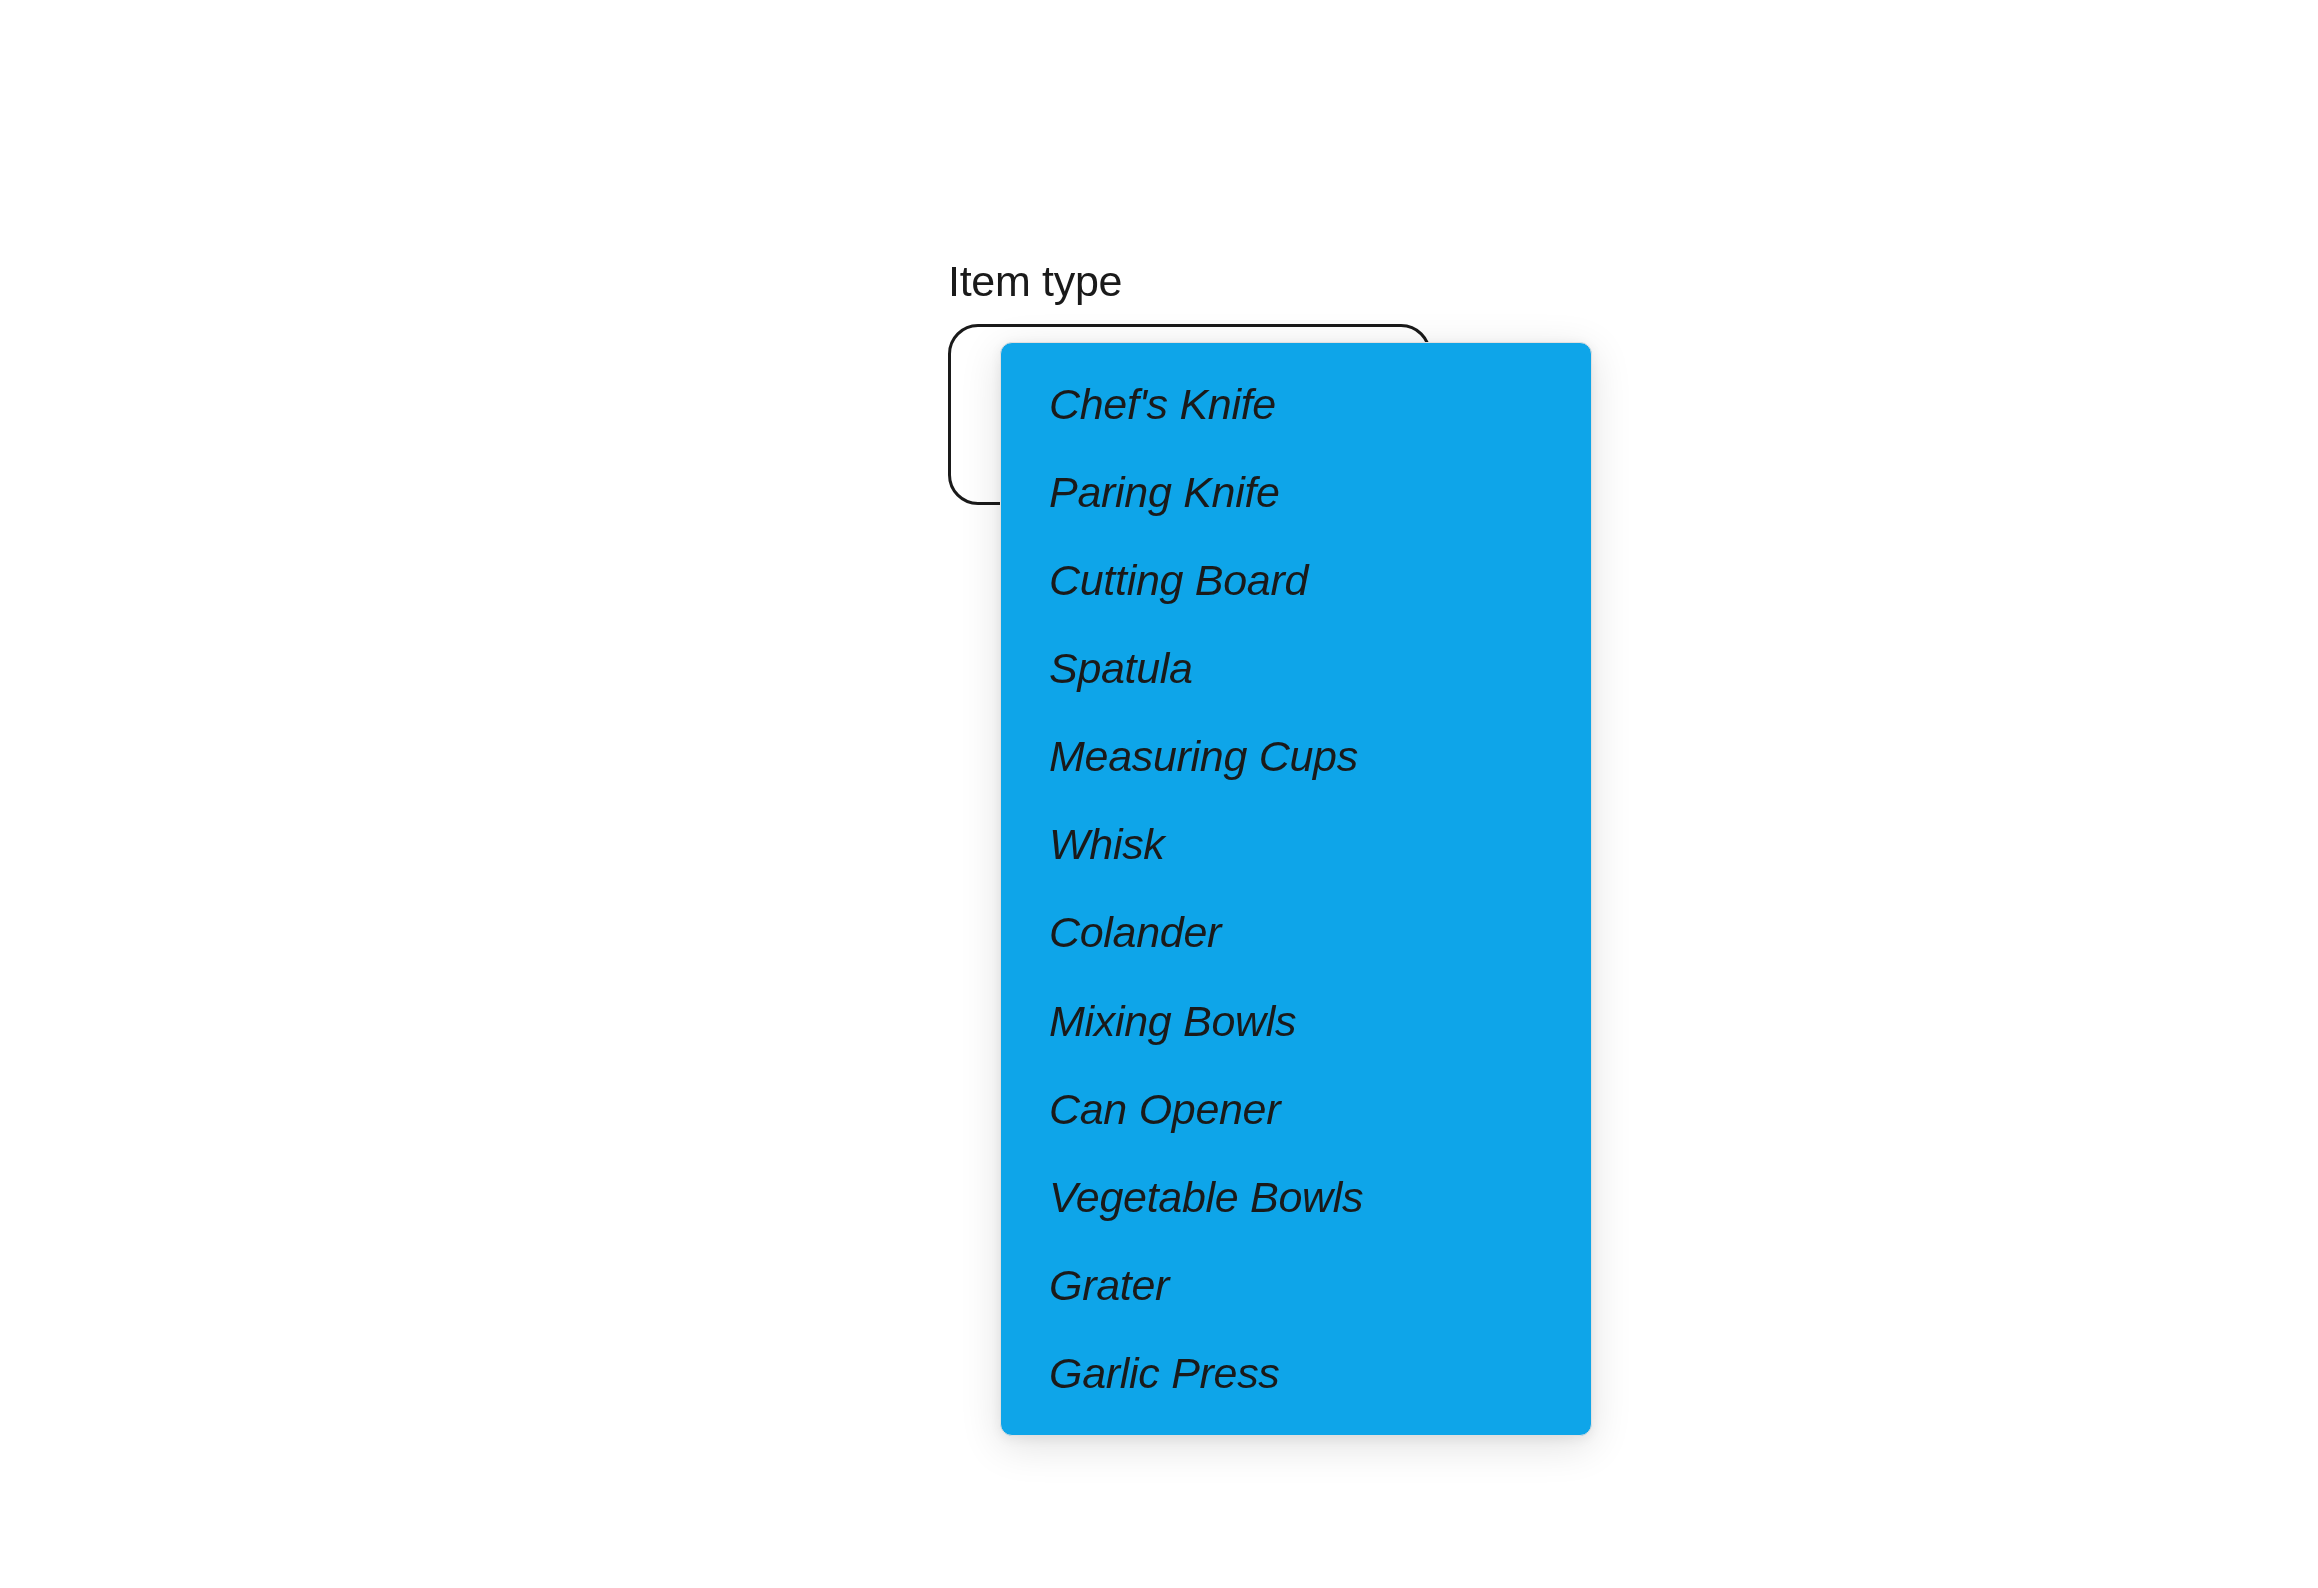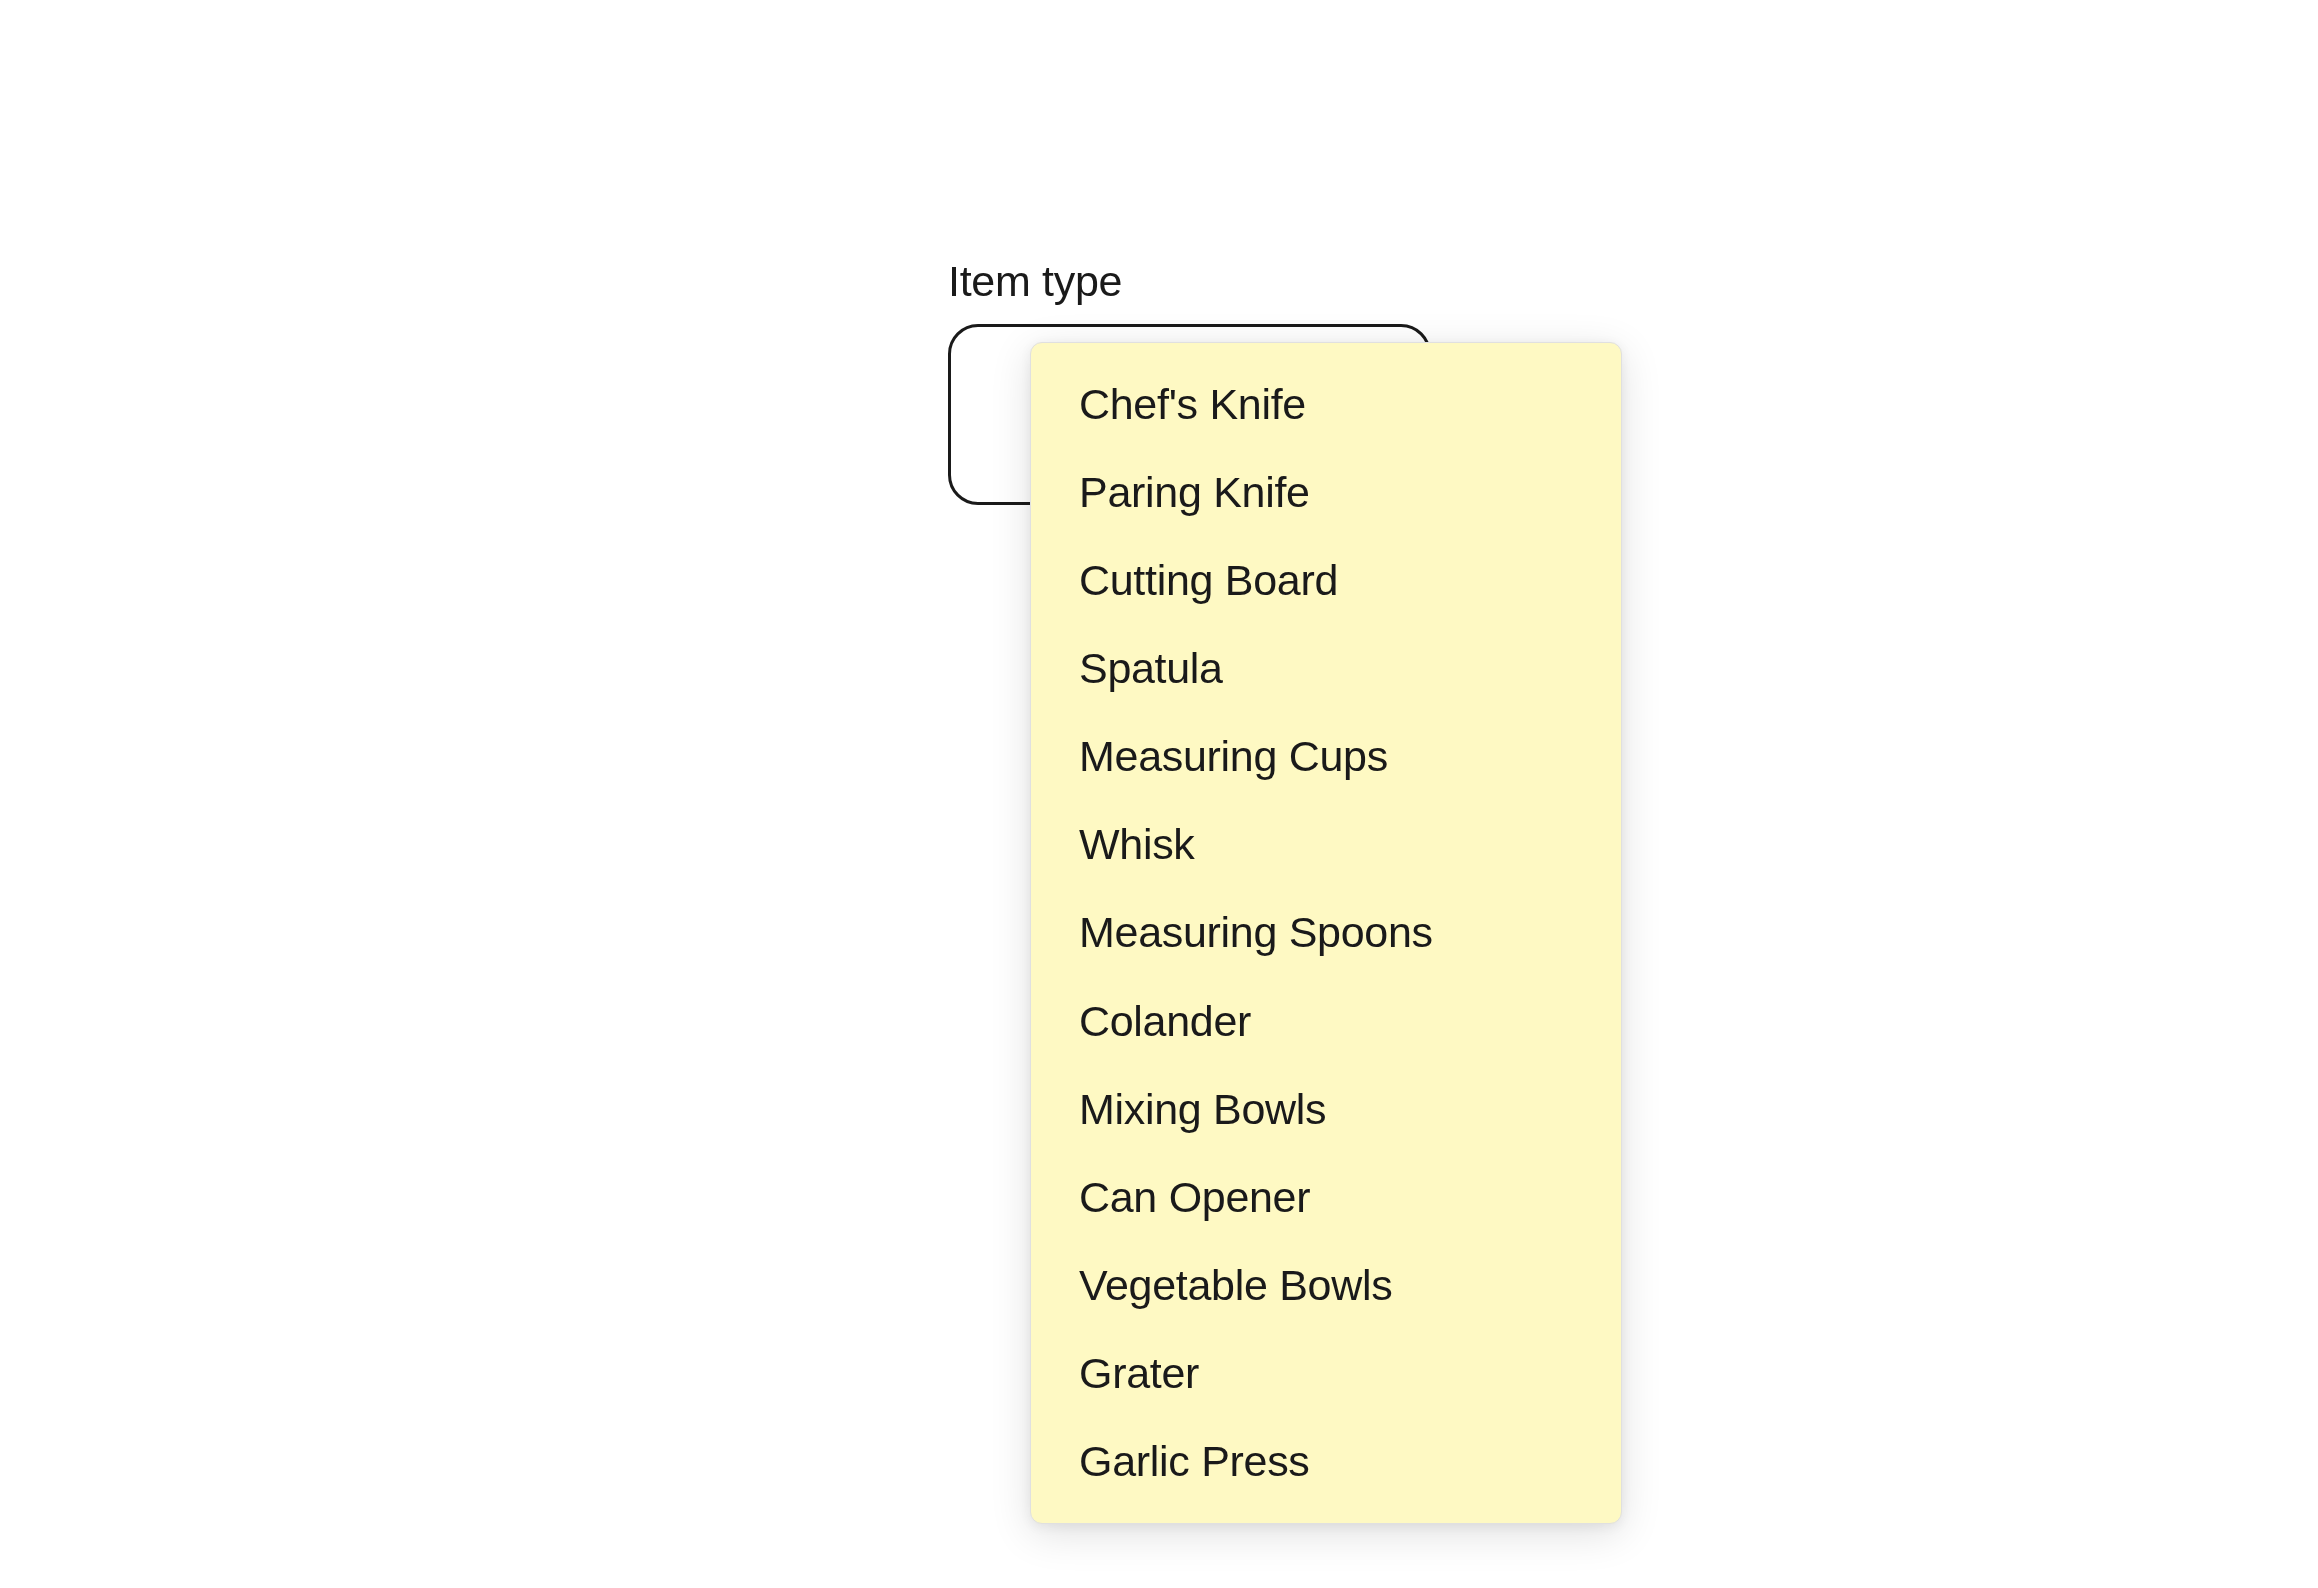--- a/index.html
+++ b/index.html
@@ -31,28 +31,29 @@
       width: 483px;
       height: 181px;
       border: 3px solid #1a1a1a;
       border-radius: 30px;
       background: #ffffff;
       position: relative;
     }
     .dropdown-panel {
       position: absolute;
       top: 18px;
-      left: 82px;
+      left: 52px;
       width: 592px;
-      background: #fef9c3;
+      background: #0ea5e9;
       border: 0.6px solid #e0e0e0;
       border-radius: 12px;
       box-shadow: 0 9.7px 42px rgba(0,0,0,0.12), 0 2.4px 12px rgba(0,0,0,0.06);
       padding: 18px 0;
       overflow: hidden;
+      font-style: italic;
     }
     .dropdown-option {
       font-size: 43px;
       color: #1a1a1a;
       font-weight: 400;
       padding: 19.3px 48px;
       line-height: 1.15;
       cursor: pointer;
       white-space: nowrap;
       letter-spacing: -0.3px;
@@ -65,21 +66,20 @@
   <div class="field-label">Item type</div>
   <div style="position: relative;">
     <div class="select-box"></div>
     <div class="dropdown-panel">
       <div class="dropdown-option">Chef's Knife</div>
       <div class="dropdown-option">Paring Knife</div>
       <div class="dropdown-option">Cutting Board</div>
       <div class="dropdown-option">Spatula</div>
       <div class="dropdown-option">Measuring Cups</div>
       <div class="dropdown-option">Whisk</div>
-      <div class="dropdown-option">Measuring Spoons</div>
       <div class="dropdown-option">Colander</div>
       <div class="dropdown-option">Mixing Bowls</div>
       <div class="dropdown-option">Can Opener</div>
       <div class="dropdown-option">Vegetable Bowls</div>
       <div class="dropdown-option">Grater</div>
       <div class="dropdown-option">Garlic Press</div>
     </div>
   </div>
 </div>
 

